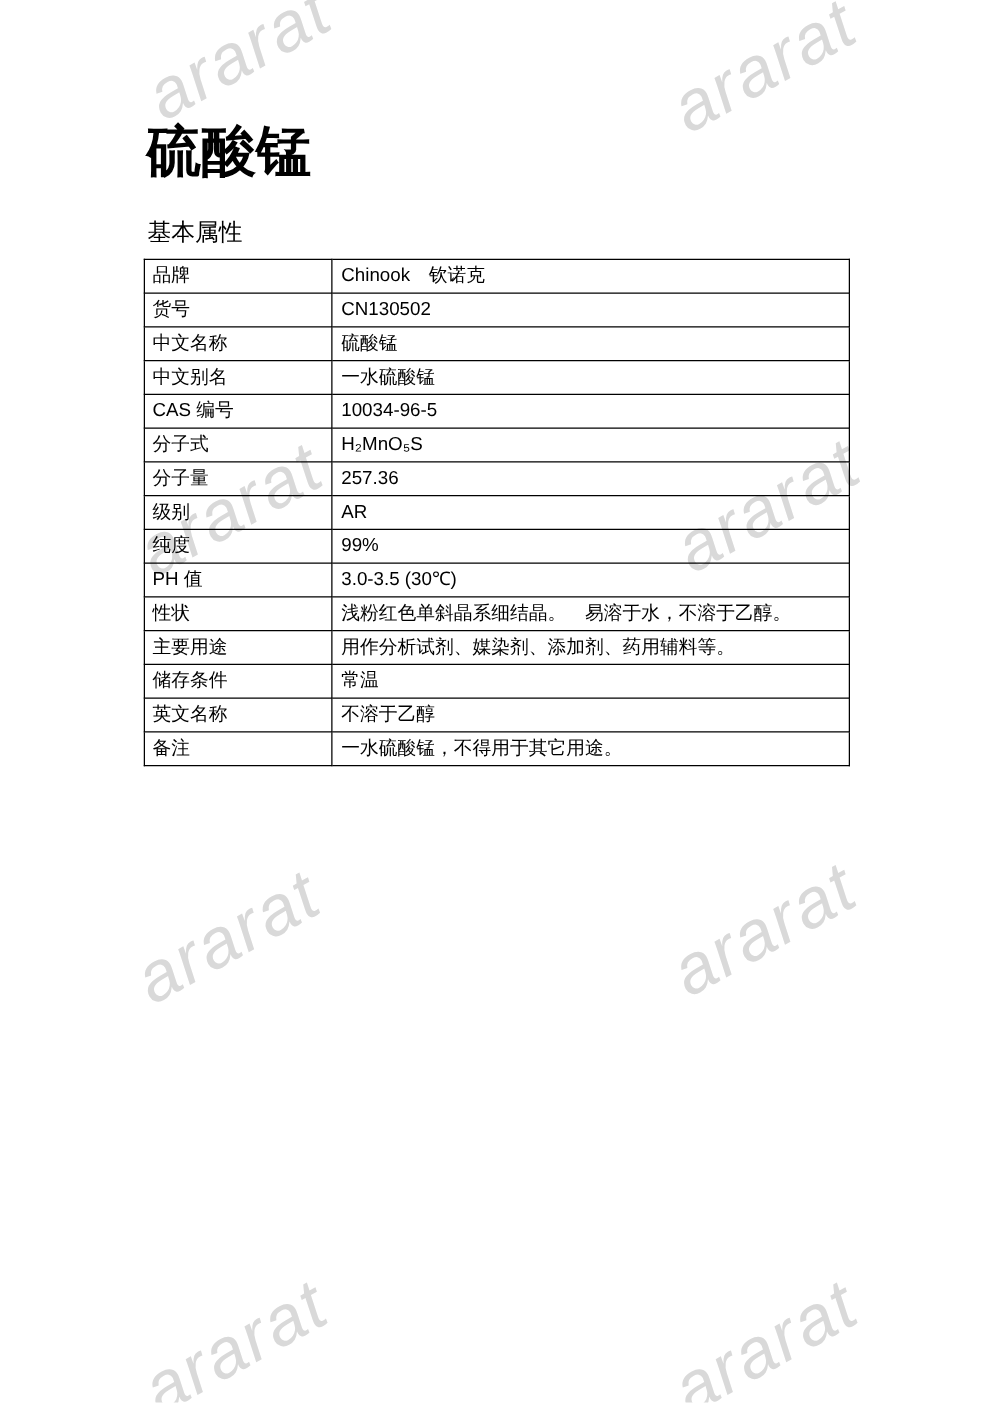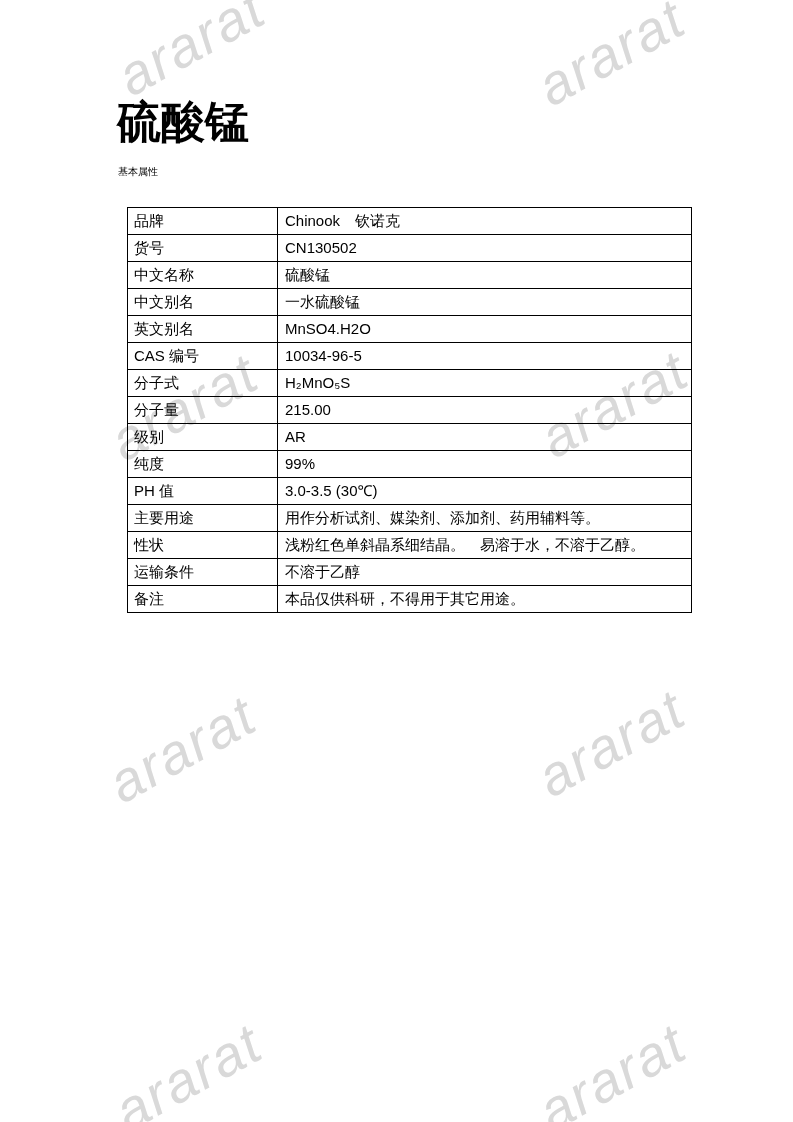--- a/index.html
+++ b/index.html
@@ -44,28 +44,28 @@
     top: 98px;
     margin: 0;
     font-size: 44px;
     font-weight: 700;
     line-height: 1.1;
     z-index: 1;
   }
   .section-heading {
     position: absolute;
     left: 118px;
-    top: 166px;
-    font-size: 10px;
+    top: 176px;
+    font-size: 19px;
     line-height: 1.2;
     z-index: 1;
   }
   table.props {
     position: absolute;
-    left: 127px;
+    left: 115px;
     top: 207px;
     width: 565px;
     border-collapse: collapse;
     table-layout: fixed;
     background: transparent;
     font-size: 15px;
     z-index: 1;
   }
   table.props tr {
     height: 27px;
@@ -118,59 +118,59 @@
       </tr>
       <tr>
         <td class="label">中文名称</td>
         <td class="value">硫酸锰</td>
       </tr>
       <tr>
         <td class="label">中文别名</td>
         <td class="value">一水硫酸锰</td>
       </tr>
       <tr>
-        <td class="label">英文别名</td>
-        <td class="value">MnSO4.H2O</td>
-      </tr>
-      <tr>
         <td class="label">CAS 编号</td>
         <td class="value">10034-96-5</td>
       </tr>
       <tr>
         <td class="label">分子式</td>
         <td class="value">H₂MnO₅S</td>
       </tr>
       <tr>
         <td class="label">分子量</td>
-        <td class="value">215.00</td>
+        <td class="value">257.36</td>
       </tr>
       <tr>
         <td class="label">级别</td>
         <td class="value">AR</td>
       </tr>
       <tr>
         <td class="label">纯度</td>
         <td class="value">99%</td>
       </tr>
       <tr>
         <td class="label">PH 值</td>
         <td class="value">3.0-3.5 (30℃)</td>
       </tr>
       <tr>
+        <td class="label">性状</td>
+        <td class="value">浅粉红色单斜晶系细结晶。　易溶于水，不溶于乙醇。</td>
+      </tr>
+      <tr>
         <td class="label">主要用途</td>
         <td class="value">用作分析试剂、媒染剂、添加剂、药用辅料等。</td>
       </tr>
       <tr>
-        <td class="label">性状</td>
-        <td class="value">浅粉红色单斜晶系细结晶。　易溶于水，不溶于乙醇。</td>
+        <td class="label">储存条件</td>
+        <td class="value">常温</td>
       </tr>
       <tr>
-        <td class="label">运输条件</td>
+        <td class="label">英文名称</td>
         <td class="value">不溶于乙醇</td>
       </tr>
       <tr>
         <td class="label">备注</td>
-        <td class="value">本品仅供科研，不得用于其它用途。</td>
+        <td class="value">一水硫酸锰，不得用于其它用途。</td>
       </tr>
     </tbody>
   </table>
 
 </div>
 
 </body></html>

